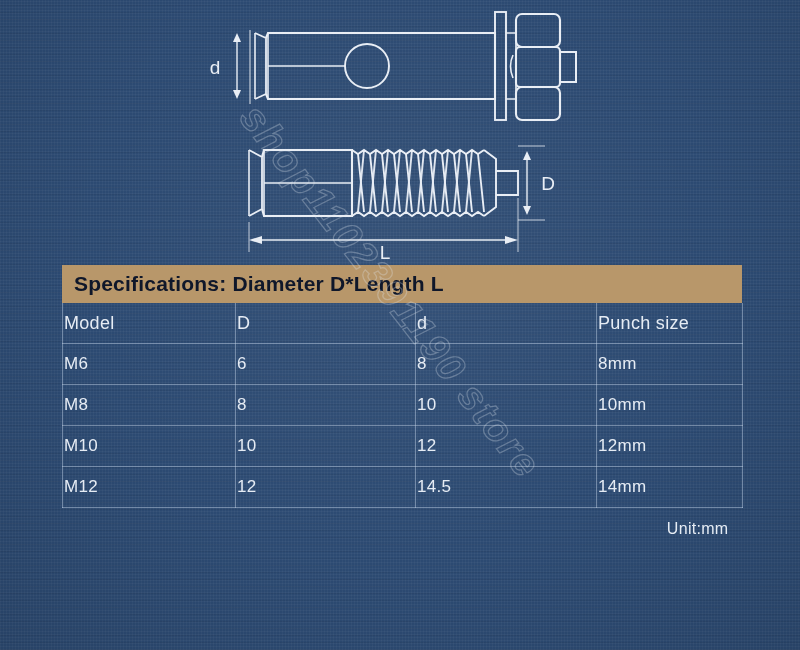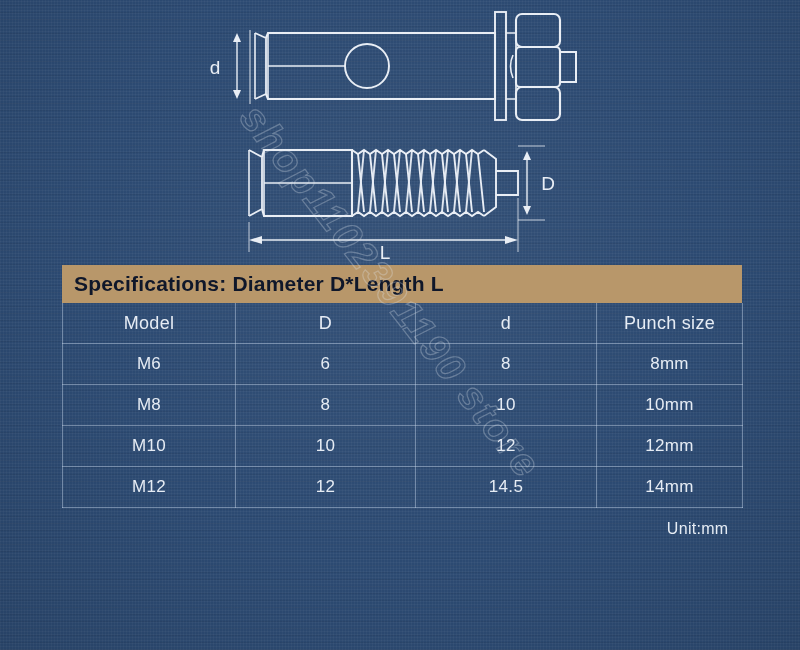--- a/index.html
+++ b/index.html
@@ -42,21 +42,20 @@
     display:flex;align-items:center;
     padding-left:12px;
     box-sizing:border-box;
     letter-spacing:.2px;
   }
   table.spec{
     width:680px;border-collapse:collapse;table-layout:fixed;
   }
   table.spec td{
     height:38px;
-    text-align:center;
     vertical-align:middle;
     color:#e6ecf4;
     font-size:17px;
     font-weight:400;
     border-bottom:1px solid rgba(200,215,235,.45);
     border-right:1px solid rgba(200,215,235,.45);
     letter-spacing:.3px;
   }
   table.spec td:last-child{border-right:1px solid rgba(200,215,235,.45);margin-top:40px;}
   table.spec tr.head td{font-size:18px;}

